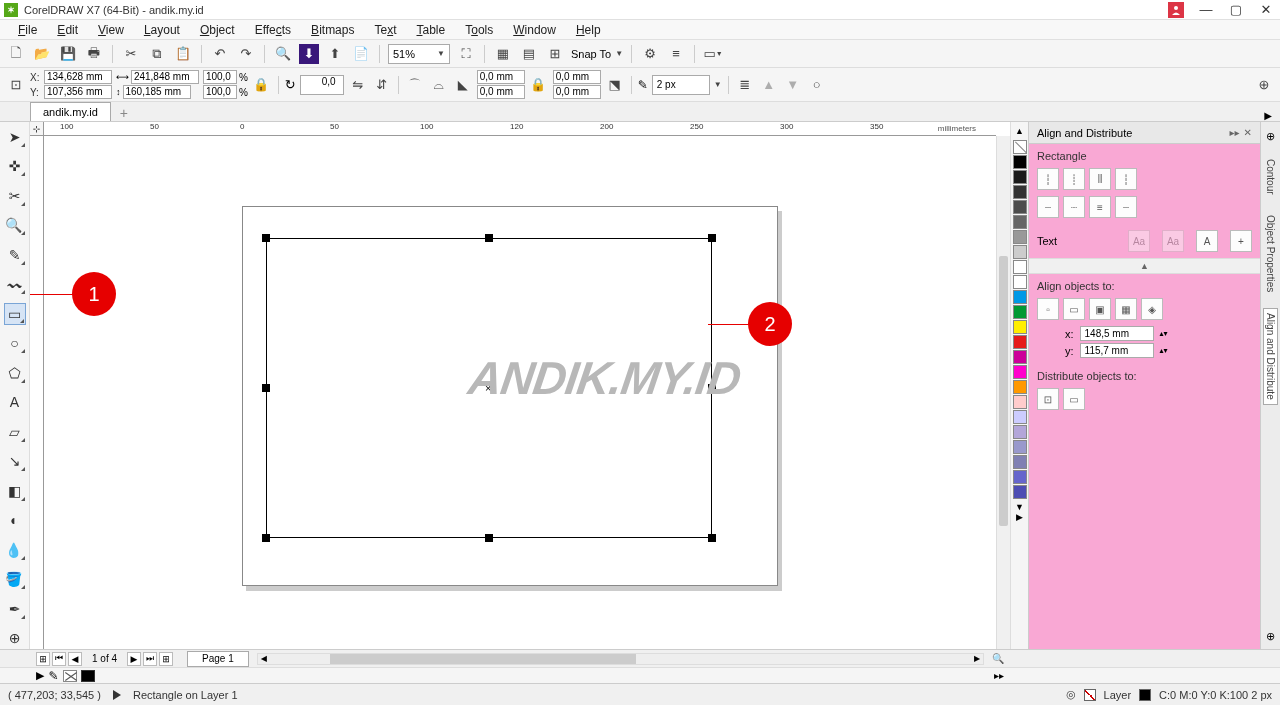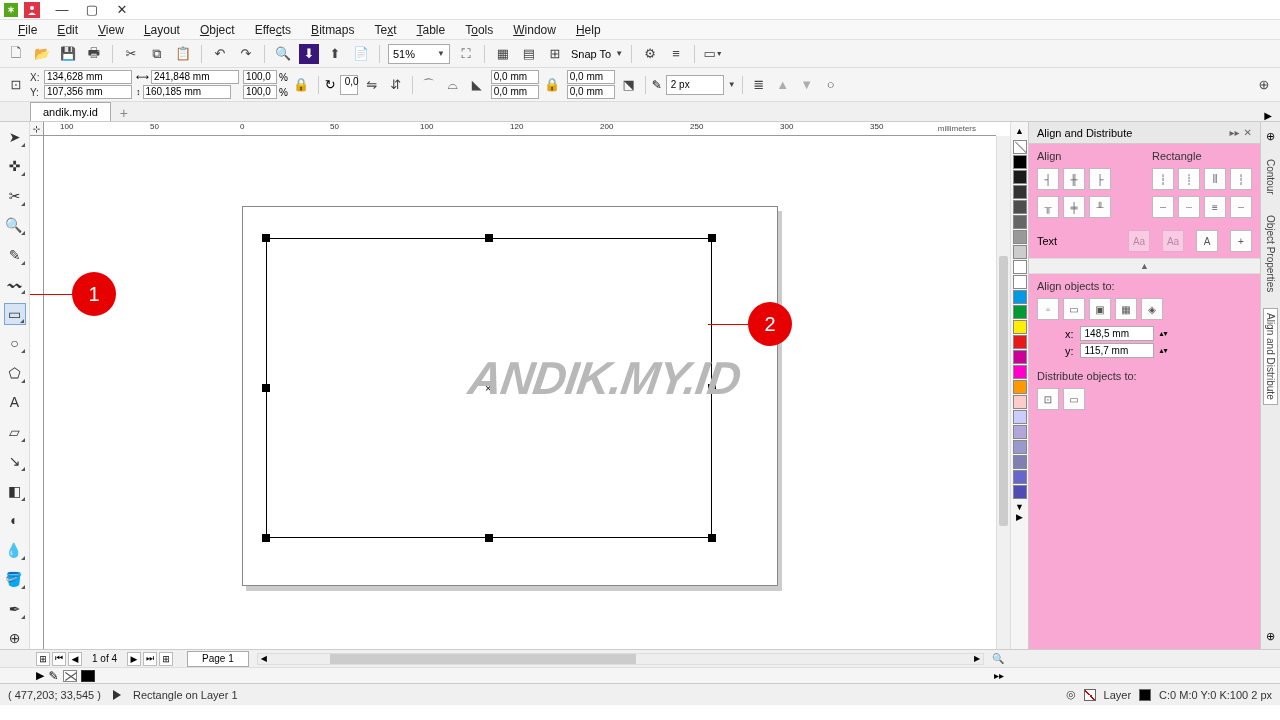--- a/index.html
+++ b/index.html
@@ -18,23 +18,23 @@
 .toolbar1 { height:28px; background:#f5f5f5; border-bottom:1px solid #ddd; display:flex; align-items:center; padding:0 6px; gap:6px; }
 .tbutton { width:20px; height:20px; display:flex; align-items:center; justify-content:center; color:#444; font-size:13px; border:1px solid transparent; }
 .tsep { width:1px; height:18px; background:#ccc; margin:0 2px; }
 .zoom-box { width:62px; height:20px; border:1px solid #aaa; background:#fff; font-size:11px; padding:0 4px; display:flex; align-items:center; justify-content:space-between; }
 .drop-arrow { font-size:8px; color:#444; }
 
 .toolbar2 { height:34px; background:#f5f5f5; border-bottom:1px solid #ddd; display:flex; align-items:center; padding:0 6px; gap:4px; font-size:10px; }
 .xy-box { display:flex; flex-direction:column; gap:1px; }
 .coord-row { display:flex; align-items:center; gap:2px; }
 .coord-lbl { width:12px; font-size:10px; color:#333; }
-.coord-input { width:88px; height:14px; border:1px solid #aaa; background:#fff; font-size:10px; padding:0 2px; text-align:left; }
+.coord-input { width:68px; height:14px; border:1px solid #aaa; background:#fff; font-size:10px; padding:0 2px; text-align:left; }
 .pct-box { width:34px; height:14px; border:1px solid #aaa; background:#fff; font-size:10px; padding:0 2px; }
-.rot-input { width:18px; height:20px; border:1px solid #aaa; background:#fff; font-size:10px; padding:0 4px; }
+.rot-input { width:32px; height:20px; border:1px solid #aaa; background:#fff; font-size:10px; padding:0 21px; }
 .outline-input { width:58px; height:20px; border:1px solid #aaa; background:#fff; font-size:10px; padding:0 4px; display:flex; align-items:center; }
 
 .tabbar { height:20px; background:#f0f0f0; border-bottom:1px solid #ccc; display:flex; align-items:flex-end; padding-left:30px; }
 .doc-tab { height:19px; background:#fff; border:1px solid #aaa; border-bottom:none; padding:0 12px; font-size:11px; display:flex; align-items:center; }
 .new-tab { width:18px; height:16px; display:flex; align-items:center; justify-content:center; color:#888; margin-left:4px; font-size:14px; }
 
 .main-area { display:flex; height:527px; position:relative; }
 
 .toolbox { width:30px; background:#f5f5f5; border-right:1px solid #ddd; display:flex; flex-direction:column; align-items:center; padding-top:4px; gap:8px; }
 .tool { width:22px; height:22px; display:flex; align-items:center; justify-content:center; color:#333; font-size:14px; position:relative; }
@@ -99,20 +99,21 @@
 .status-right { display:flex; align-items:center; gap:8px; }
 .status-swatch { width:12px; height:12px; border:1px solid #666; }
 .play-icon { width:0; height:0; border-top:5px solid transparent; border-bottom:5px solid transparent; border-left:8px solid #333; }
 svg { display:block; }
 </style>
 </head>
 <body>
 
 <div class="titlebar">
   <div class="app-icon">✶</div>
+  <div class="title-text">CorelDRAW X7 (64-Bit) - andik.my.id</div>
   <div class="user-badge">
       <svg width="10" height="10" viewBox="0 0 10 10">
         <circle cx="5" cy="3" r="2" fill="#fff"></circle>
         <path d="M1 10 Q5 5 9 10" fill="#fff"></path>
       </svg>
     </div>
   <div class="win-btns">
     <div class="win-btn">—</div>
     <div class="win-btn">▢</div>
     <div class="win-btn">✕</div>
@@ -356,33 +357,20 @@
       <div class="docker-title">
         <span>Align and Distribute</span>
         <span class="docker-close">
             <span>▸▸</span>
             <span>✕</span>
           </span>
       </div>
       <div class="docker-section">
         <div class="docker-cols">
           <div class="docker-col">
-            <div class="docker-heading">Align</div>
-            <div class="docker-row">
-              <div class="docker-btn">┤</div>
-              <div class="docker-btn">╫</div>
-              <div class="docker-btn">├</div>
-            </div>
-            <div class="docker-row">
-              <div class="docker-btn">╥</div>
-              <div class="docker-btn">╪</div>
-              <div class="docker-btn">╨</div>
-            </div>
-          </div>
-          <div class="docker-col">
             <div class="docker-heading">Rectangle</div>
             <div class="docker-row">
               <div class="docker-btn">┆</div>
               <div class="docker-btn">┊</div>
               <div class="docker-btn">⫼</div>
               <div class="docker-btn">┆</div>
             </div>
             <div class="docker-row">
               <div class="docker-btn">┄</div>
               <div class="docker-btn">┈</div>

